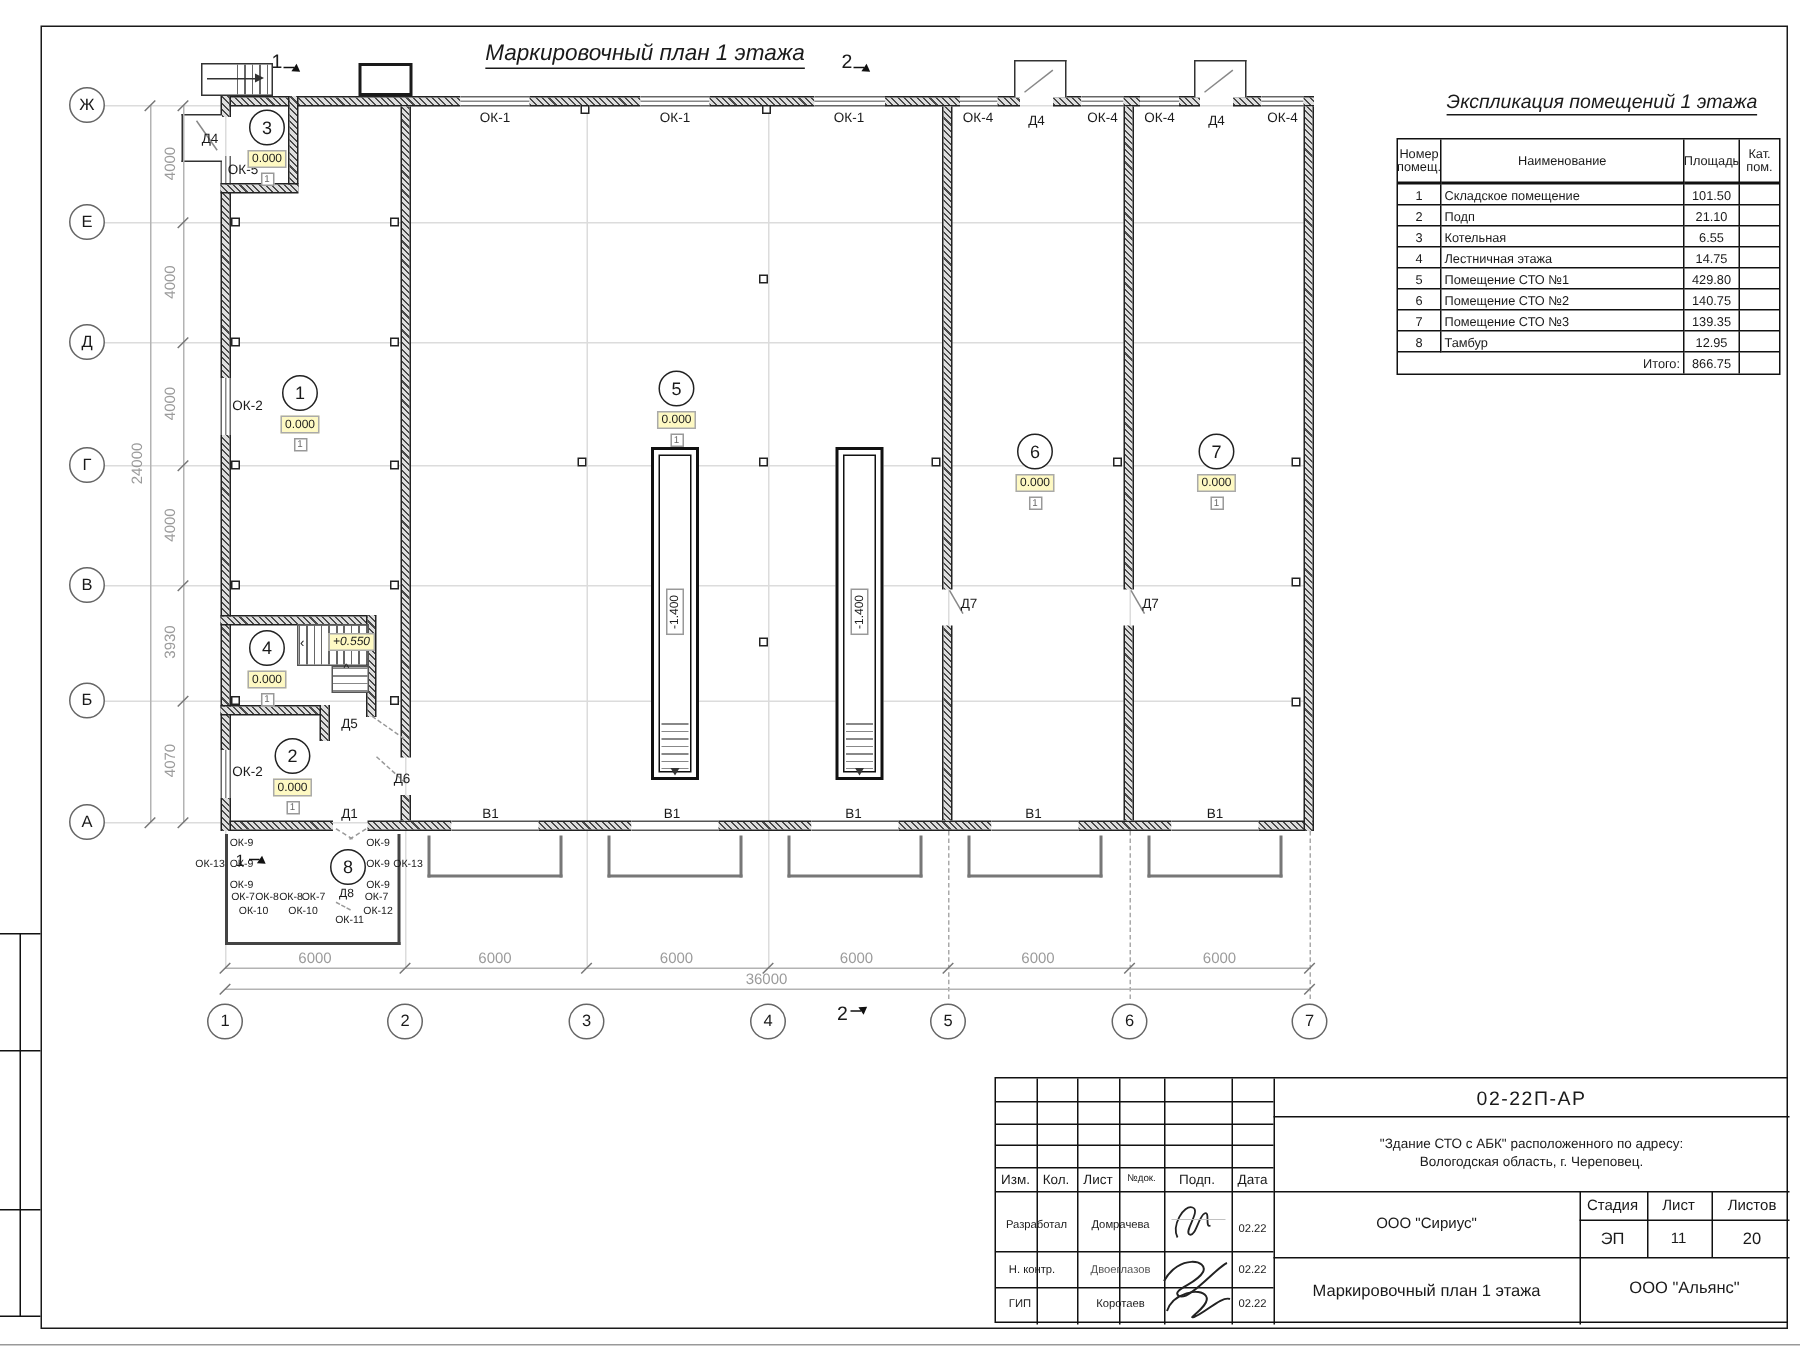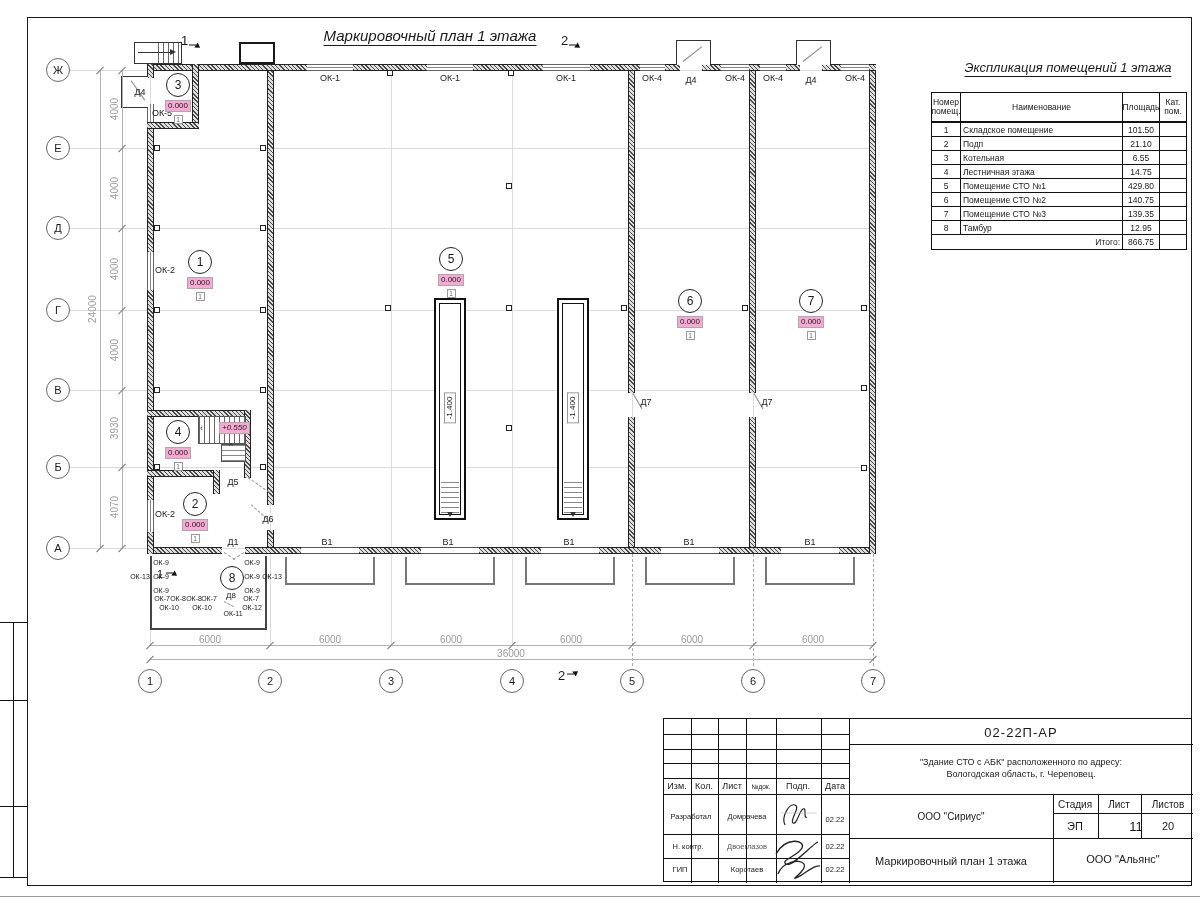--- a/index.html
+++ b/index.html
@@ -33,21 +33,21 @@
   .tk{position:absolute;width:10px;height:1px;background:#777;transform:rotate(-45deg);}
   .dimt{position:absolute;font-size:10px;color:#9b9b9b;white-space:nowrap;transform:translateX(-50%);}
   .dimtv{position:absolute;font-size:10px;color:#9b9b9b;white-space:nowrap;transform:translate(-50%,-50%) rotate(-90deg);}
   .bub{position:absolute;width:22px;height:22px;border:1px solid #666;border-radius:50%;background:#fff;
        display:flex;align-items:center;justify-content:center;font-size:11px;transform:translate(-50%,-50%);}
   .csq{position:absolute;width:6px;height:6px;box-sizing:border-box;border:1px solid #222;background:#fff;}
   
   .rm{position:absolute;display:flex;flex-direction:column;align-items:center;gap:3px;transform:translateX(-50%);}
   .rc2{width:22px;height:22px;border:1.5px solid #222;border-radius:50%;background:#fff;
        display:flex;align-items:center;justify-content:center;font-size:12px;}
-  .ebox2{border:1px solid #aaa;background:#f9a8d4;font-size:8px;padding:0 2px;line-height:10px;}
+  .ebox2{border:1px solid #aaa;background:#fef9c3;font-size:8px;padding:0 2px;line-height:10px;}
   .fm2{width:9px;height:9px;box-sizing:border-box;border:1px solid #999;background:#fff;color:#666;
        font-size:6.5px;display:flex;align-items:center;justify-content:center;}
   .pitlbl{position:absolute;transform:translate(-50%,-50%) rotate(-90deg);border:1px solid #999;background:#fff;
           font-size:8px;padding:0 3px;line-height:10px;}
   .leaf{position:absolute;height:0;border-top:1px solid #888;transform-origin:0 50%;}
   .dsh{position:absolute;height:0;border-top:1px dashed #999;transform-origin:0 50%;}
   .lbl{position:absolute;font-size:9px;white-space:nowrap;transform:translateX(-50%);}
   .lbl7{position:absolute;font-size:7px;white-space:nowrap;transform:translateX(-50%);}
   
   #expl{position:absolute;left:931px;top:92px;display:grid;grid-template-columns:29px 162px 37px 26px;
@@ -477,19 +477,19 @@
     </svg>
 
     <div class="tbt" style="left:357px;top:13px;font-size:13px;letter-spacing:1px;">02-22П-АР</div>
     <div class="tbt" style="left:357px;top:43px;font-size:9px;">"Здание СТО с АБК" расположенного по адресу:</div>
     <div class="tbt" style="left:357px;top:55px;font-size:9px;">Вологодская область, г. Череповец.</div>
     <div class="tbt" style="left:287px;top:97px;font-size:10px;">ООО "Сириус"</div>
     <div class="tbt" style="left:411px;top:85px;font-size:10px;">Стадия</div>
     <div class="tbt" style="left:455px;top:85px;font-size:10px;">Лист</div>
     <div class="tbt" style="left:504px;top:85px;font-size:10px;">Листов</div>
     <div class="tbt" style="left:411px;top:107px;font-size:11px;">ЭП</div>
-    <div class="tbt" style="left:472px;top:107px;font-size:13px;text-align:right;">11</div>
+    <div class="tbt" style="left:455px;top:107px;font-size:10px;text-align:right;">11</div>
     <div class="tbt" style="left:504px;top:107px;font-size:11px;">20</div>
     <div class="tbt" style="left:287px;top:142px;font-size:11px;">Маркировочный план 1 этажа</div>
     <div class="tbt" style="left:459px;top:140px;font-size:11px;">ООО "Альянс"</div>
   </div>
 
 </div>
 
 </body></html>

